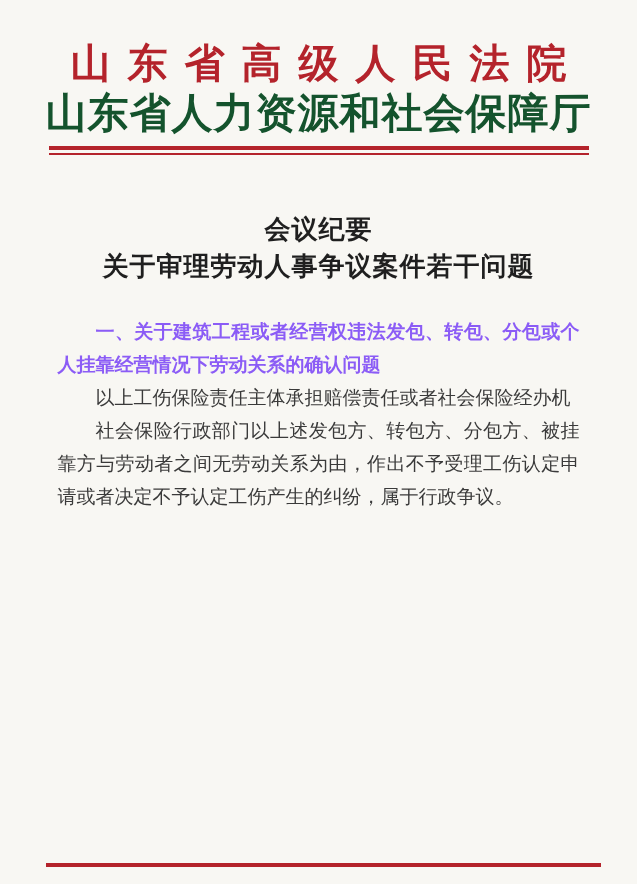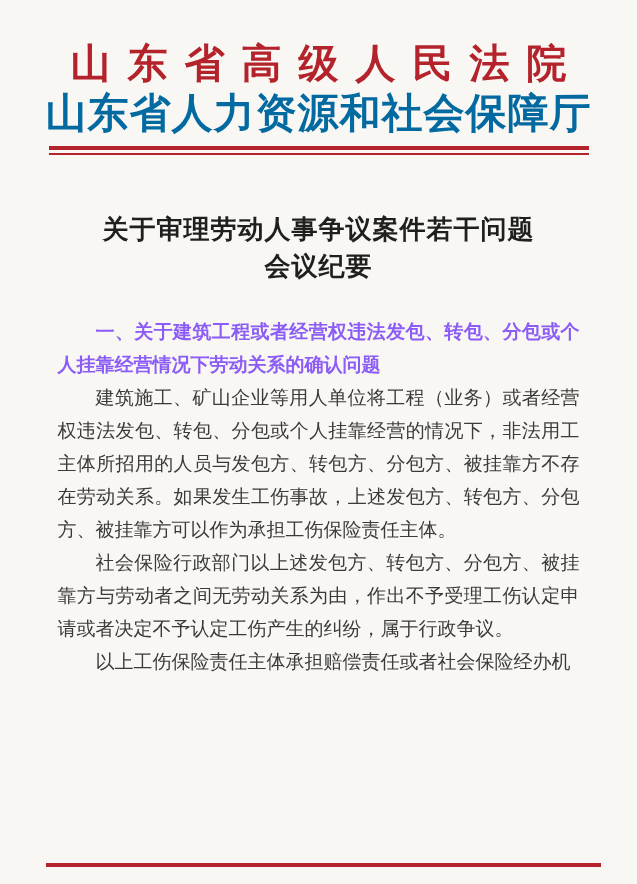--- a/index.html
+++ b/index.html
@@ -83,32 +83,31 @@
     height: 4px;
   }
 </style>
 </head>
 <body>
 
 <div class="page" style="background: rgb(248, 247, 243);">
 
   <div class="letterhead">
     <span class="org-line1 accent-text" style="color: rgb(180, 35, 43);">山东省高级人民法院</span>
-    <span class="org-line2 accent-text" style="color: #0369a1;">山东省人力资源和社会保障厅</span>
+    <span class="org-line2 accent-text" style="color: #14532d;">山东省人力资源和社会保障厅</span>
   </div>
 
   <div class="header-separator accent-border" style="border-color: rgb(180, 35, 43);"></div>
 
   <div class="doc-title">
+    <div>会议纪要</div>
     <div>关于审理劳动人事争议案件若干问题</div>
-    <div>会议纪要</div>
   </div>
 
   <div class="doc-body">
     <p class="section-heading">一、关于建筑工程或者经营权违法发包、转包、分包或个人挂靠经营情况下劳动关系的确认问题</p>
-    <p>建筑施工、矿山企业等用人单位将工程（业务）或者经营权违法发包、转包、分包或个人挂靠经营的情况下，非法用工主体所招用的人员与发包方、转包方、分包方、被挂靠方不存在劳动关系。如果发生工伤事故，上述发包方、转包方、分包方、被挂靠方可以作为承担工伤保险责任主体。</p>
+    <p>以上工伤保险责任主体承担赔偿责任或者社会保险经办机</p>
     <p>社会保险行政部门以上述发包方、转包方、分包方、被挂靠方与劳动者之间无劳动关系为由，作出不予受理工伤认定申请或者决定不予认定工伤产生的纠纷，属于行政争议。</p>
-    <p>以上工伤保险责任主体承担赔偿责任或者社会保险经办机</p>
   </div>
 
   <div class="footer-rule accent-bg" style="background: rgb(180, 35, 43);"></div>
 
 </div>
 
 </body></html>

